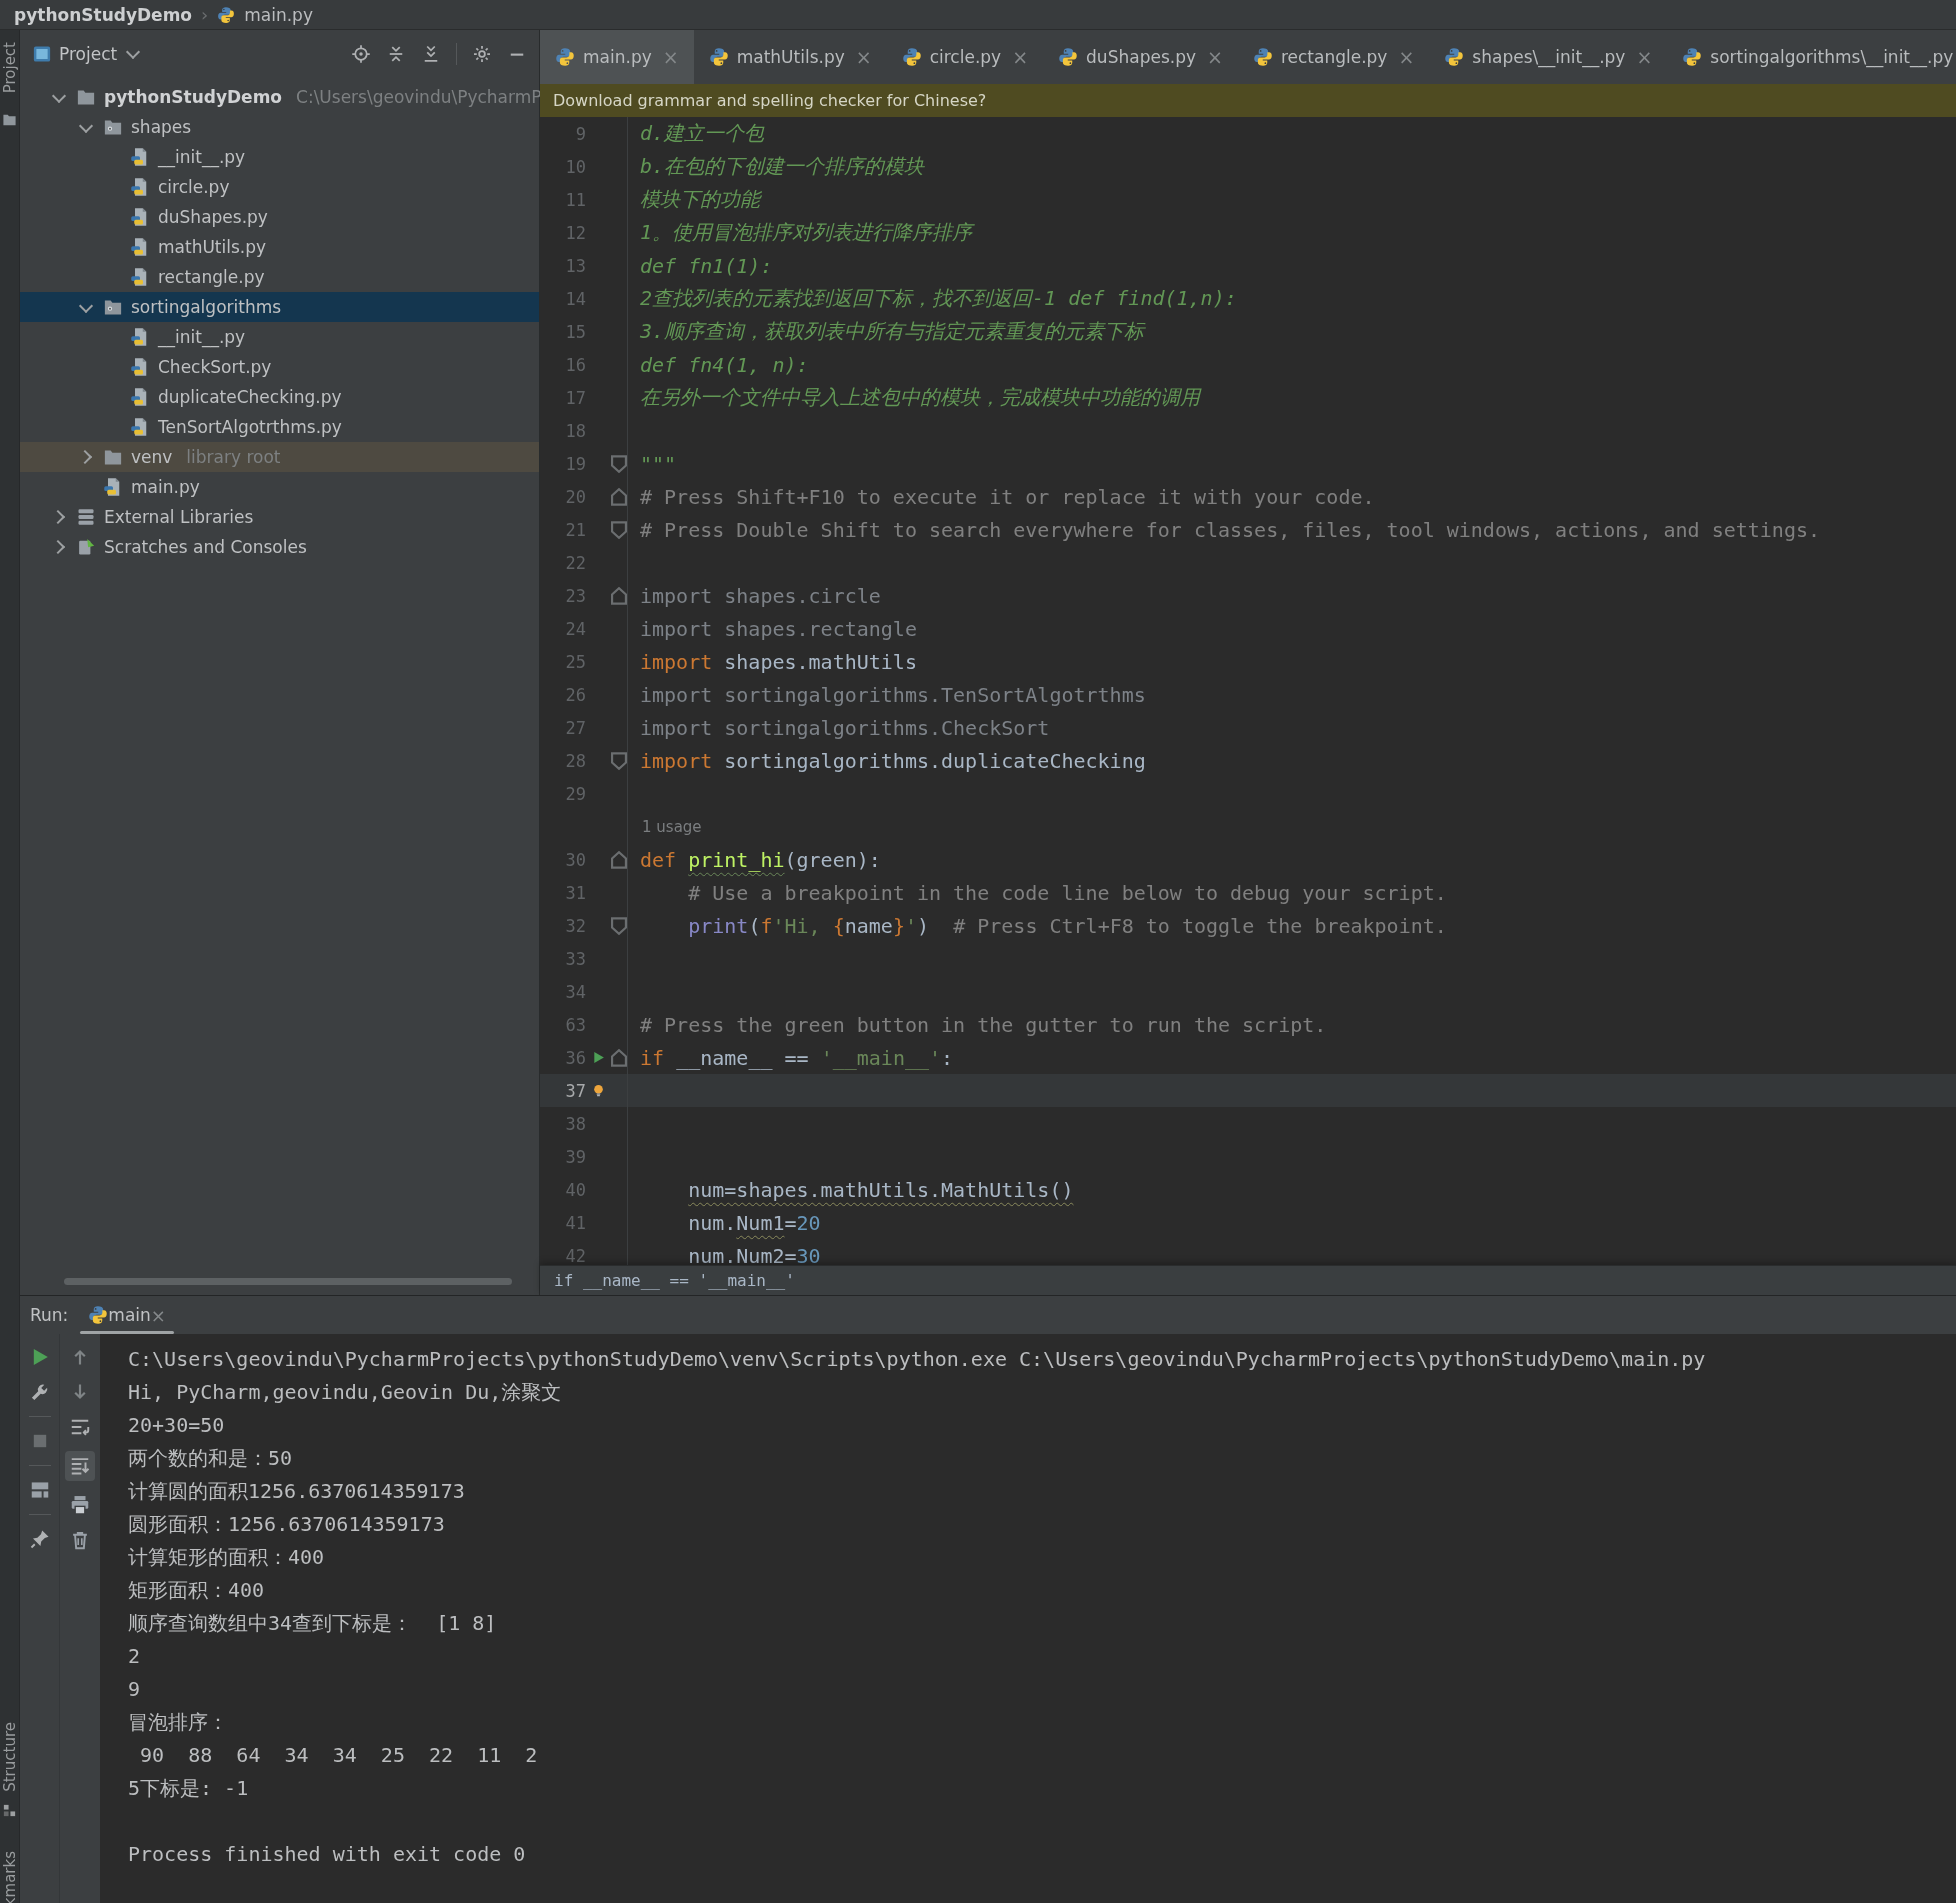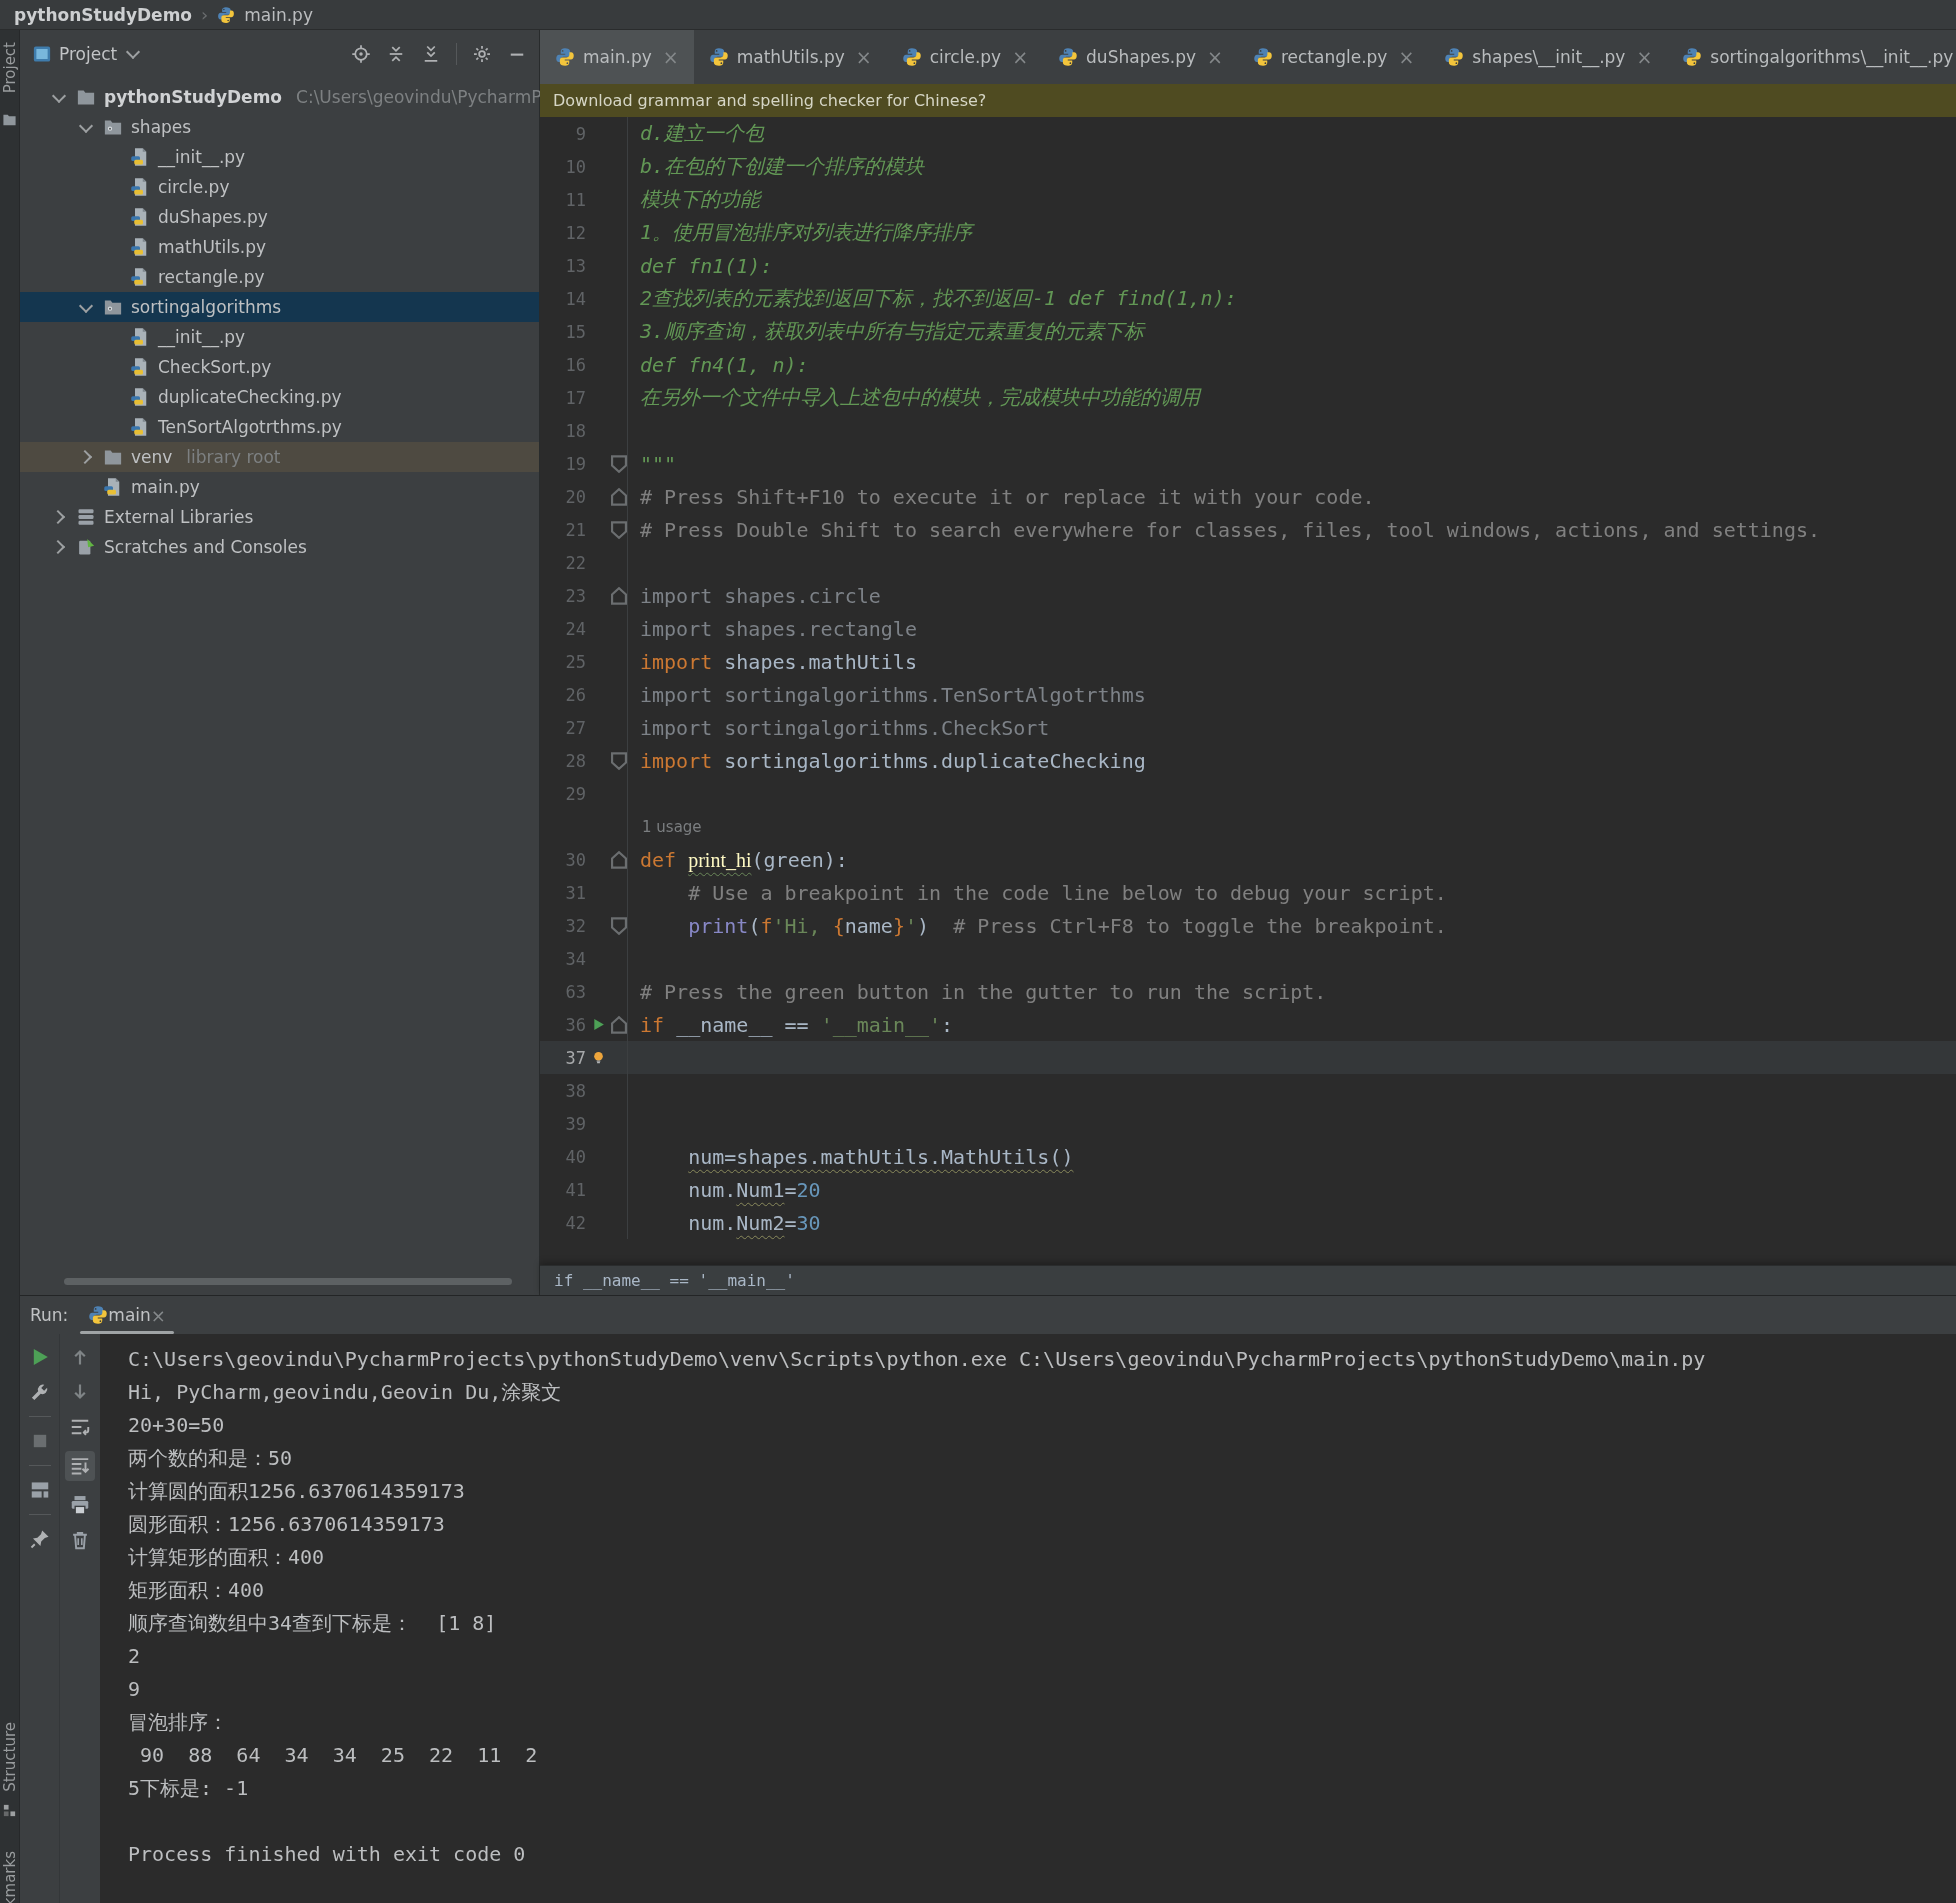--- a/index.html
+++ b/index.html
@@ -54,21 +54,21 @@
   .ctext { white-space:pre; padding-left:12px; color:#a9b7c6; }
   .doc { color:#629755; font-style:italic; }
   .com { color:#808080; }
   .kw  { color:#cc7832; }
   .pl  { color:#a9b7c6; }
   .gr  { color:#7d8288; }
   .str { color:#6a8759; }
   .num { color:#6897bb; }
   .bi  { color:#8888c6; }
   .br  { color:#cc7832; }
-  .fnu { color:#fef9c3; text-decoration:underline wavy #6a8759 1px; text-underline-offset:5px;font-family:Liberation Serif, serif; }
+  .fnu { color:#bef264; text-decoration:underline wavy #6a8759 1px; text-underline-offset:5px; }
   .strw{ color:#6a8759; text-decoration:underline wavy #7aa25c 1px; text-underline-offset:4px; }
   .plw { color:#a9b7c6; text-decoration:underline wavy #8a8a5c 1px; text-underline-offset:5px; }
   .cl.inlay .ctext { font-family:"DejaVu Sans",sans-serif; font-size:15px; color:#7b7e80; padding-left:14px; }
   #sticky { height:30px; background:#3a3e40; border-top:1px solid #2a2c2d; display:flex; align-items:center; padding-left:14px; font-family:"DejaVu Sans Mono",monospace; font-size:16px; color:#a9b7c6; flex:none; box-shadow:0 -3px 6px rgba(0,0,0,.25); }
 
   
   #run-panel { position:absolute; left:20px; right:0; bottom:0; height:608px; background:#3c3f41; border-top:1px solid #232526; z-index:4; }
   #rhead { height:38px; display:flex; align-items:center; gap:12px; padding-left:10px; font-size:17px; color:#c0c2c4; }
   .run-tab { position:relative; display:flex; align-items:center; height:100%; padding:0 8px; }
   .run-tab::after { content:""; position:absolute; left:0; right:0; bottom:0; height:3px; background:#9fa3a5; border-radius:2px; }
@@ -608,20 +608,26 @@
         <span class="gfold">
           <span class="ic">
             <svg viewBox="0 0 12 13" xmlns="http://www.w3.org/2000/svg">
               <path d="M1.5 1.5h9v6L6 11.5l-4.5-4z" fill="none" stroke="#6b6e70" stroke-width="1.4"></path>
             </svg>
           </span>
         </span>
         <span class="ctext"><span class="pl">    </span><span class="bi">print</span><span class="pl">(</span><span class="kw">f</span><span class="str">'Hi, </span><span class="br">{</span><span class="pl">name</span><span class="br">}</span><span class="str">'</span><span class="pl">)</span><span class="com">  # Press Ctrl+F8 to toggle the breakpoint.</span></span>
       </div>
       <div class="cl">
+        <span class="gnum">33</span>
+        <span class="gmark"></span>
+        <span class="gfold"></span>
+        <span class="ctext"></span>
+      </div>
+      <div class="cl">
         <span class="gnum">34</span>
         <span class="gmark"></span>
         <span class="gfold"></span>
         <span class="ctext"></span>
       </div>
       <div class="cl">
         <span class="gnum">63</span>
         <span class="gmark"></span>
         <span class="gfold"></span>
         <span class="ctext"><span class="com"># Press the green button in the gutter to run the script.</span></span>

